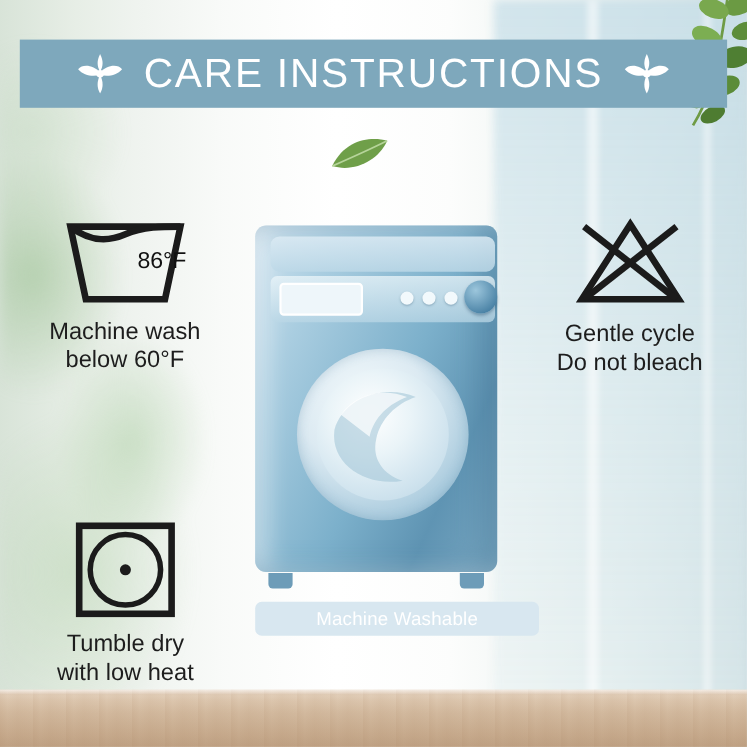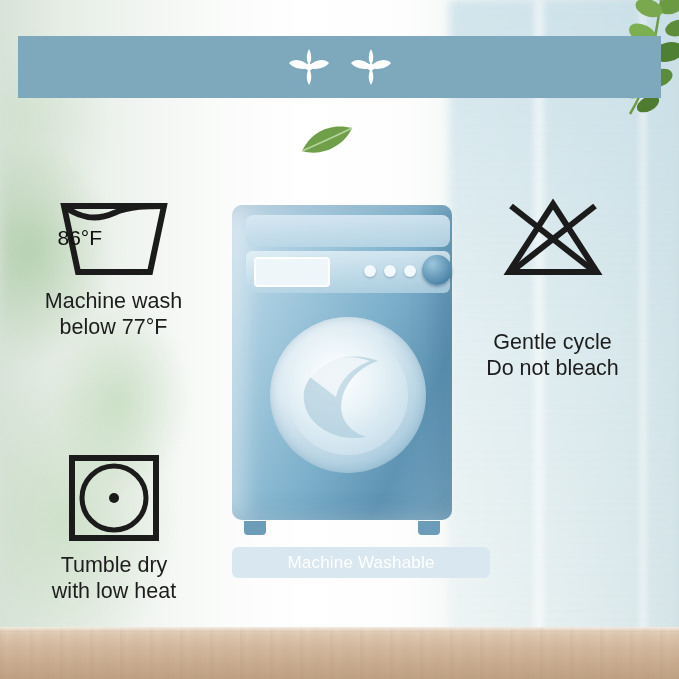--- a/index.html
+++ b/index.html
@@ -147,34 +147,34 @@
   .cell-label {
     color: #1d1d1d;
     font-size: 21.5px;
     line-height: 26px;
     text-align: center;
     margin-top: 6px;
     white-space: pre-line;
   }
 
   .cell-wash      { left: 6px;   top: 196px;  width: 215px; }
-  .cell-bleach    { left: 450px; top: 196px;  width: 205px; gap: 39px; }
-  .cell-tumble    { left: 8px;   top: 452px;  width: 212px; align-items: center; }
+  .cell-bleach    { left: 470px; top: 196px;  width: 205px; }
+  .cell-tumble    { left: 8px;   top: 472px;  width: 212px; align-items: center; }
   .cell-iron      { left: 470px; top: 452px;  width: 205px; }
 
   .cell-bleach .cell-label,
   .cell-iron .cell-label { margin-top: 10px; }
   .cell-wash .cell-label { margin-top: 8px; }
   .cell-tumble .cell-label { margin-top: 8px; }
 
   .wash-temp {
     position: absolute;
     left: 0; right: 0;
     top: 30px;
-    text-align: left;
+    text-align: right;
     font-size: 21px;
     color: #111;
   }
 
   
   .washer {
     position: absolute;
     left: 226px;
     top: 205px;
     width: 232px;
@@ -309,39 +309,40 @@
   </svg>
 
   <div class="banner">
     <svg class="fleur" viewBox="0 0 44 40">
       <path d="M22 2 C19 8 19 13 22 18 C25 13 25 8 22 2 Z" fill="#ffffff"></path>
       <path d="M22 19 C16 12 6 11 2 16 C7 22 16 23 22 21 Z" fill="#ffffff"></path>
       <path d="M22 19 C28 12 38 11 42 16 C37 22 28 23 22 21 Z" fill="#ffffff"></path>
       <path d="M22 21 C19 27 19 33 22 38 C25 33 25 27 22 21 Z" fill="#ffffff"></path>
       <circle cx="22" cy="20" r="3.4" fill="#ffffff"></circle>
     </svg>
+    <div class="banner-title">CARE INSTRUCTIONS</div>
     <svg class="fleur" viewBox="0 0 44 40">
       <path d="M22 2 C19 8 19 13 22 18 C25 13 25 8 22 2 Z" fill="#ffffff"></path>
       <path d="M22 19 C16 12 6 11 2 16 C7 22 16 23 22 21 Z" fill="#ffffff"></path>
       <path d="M22 19 C28 12 38 11 42 16 C37 22 28 23 22 21 Z" fill="#ffffff"></path>
       <path d="M22 21 C19 27 19 33 22 38 C25 33 25 27 22 21 Z" fill="#ffffff"></path>
       <circle cx="22" cy="20" r="3.4" fill="#ffffff"></circle>
     </svg>
   </div>
 
   <div class="cell cell-wash">
     <div style="position:relative; width:112px; height:84px;">
       <svg class="cell-icon" viewBox="0 0 112 84" style="width:112px;height:84px;">
         <path d="M6 10 L106 10 L92 76 L20 76 Z" fill="none" stroke="#1b1b1b" stroke-width="6"></path>
         <path d="M6 10 C24 24 40 24 56 17 C72 10 90 10 106 10" fill="none" stroke="#1b1b1b" stroke-width="6"></path>
       </svg>
       <div class="wash-temp">86°F</div>
     </div>
     <div class="cell-label">Machine wash
-below 77°F</div>
+below 60°F</div>
   </div>
 
   <div class="cell cell-bleach">
     <svg class="cell-icon" viewBox="0 0 104 84" style="width:104px;height:84px;">
       <path d="M52 8 L96 76 L8 76 Z" fill="none" stroke="#1b1b1b" stroke-width="6"></path>
       <line x1="10" y1="10" x2="94" y2="76" stroke="#1b1b1b" stroke-width="6"></line>
       <line x1="94" y1="10" x2="10" y2="76" stroke="#1b1b1b" stroke-width="6"></line>
     </svg>
     <div class="cell-label">Gentle cycle
 Do not bleach</div>

